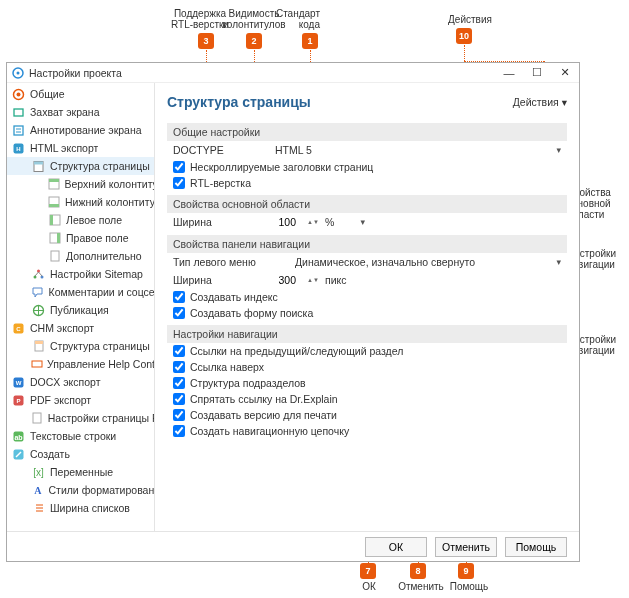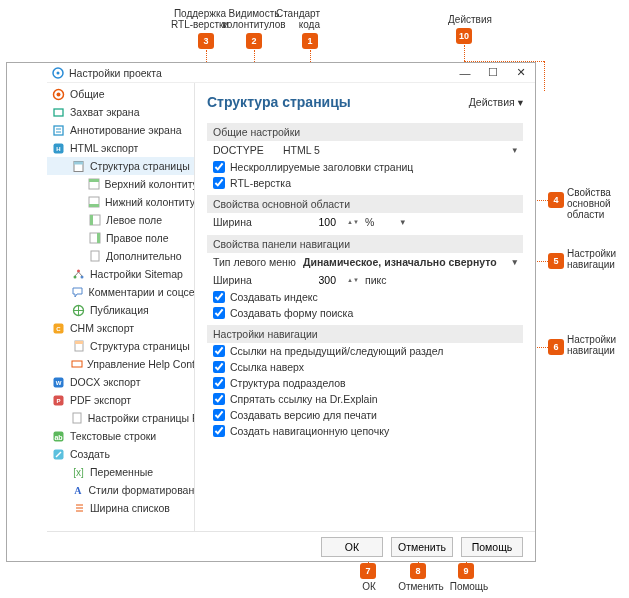--- a/index.html
+++ b/index.html
@@ -1,21 +1,21 @@
 <!DOCTYPE html>
 <html><head>
 <meta charset="utf-8">
 <style>
   * { box-sizing: border-box; margin: 0; padding: 0; }
   body { font-family: "Segoe UI", Tahoma, Arial, sans-serif; font-size: 11px; color: #333; background: #fff; width: 629px; height: 598px; position: relative; }
   .callout-label { position: absolute; font-size: 10px; color: #333; text-align: center; line-height: 11px; pointer-events: none; }
   .callout-badge { position: absolute; width: 16px; height: 16px; background: #e8590c; color: #fff; border-radius: 3px; font-size: 9px; font-weight: bold; display: flex; align-items: center; justify-content: center; }
   .callout-line { position: absolute; border-left: 1px dotted #e8590c; }
   .callout-line-h { position: absolute; border-top: 1px dotted #e8590c; }
-  .app-window { position: absolute; left: 6px; top: 62px; width: 530px; height: 500px; border: 1px solid #aaa; background: #fff; display: flex; flex-direction: column; padding-left: 40px; }
+  .app-window { position: absolute; left: 6px; top: 62px; width: 574px; height: 500px; border: 1px solid #aaa; background: #fff; display: flex; flex-direction: column; }
   .titlebar { height: 20px; display: flex; align-items: center; padding: 0 4px; border-bottom: 1px solid #eee; }
   .titlebar .ico { width: 14px; height: 14px; margin-right: 4px; display:flex; align-items:center; justify-content:center;}
   .titlebar .title { flex: 1; font-size: 10.5px; color: #333; }
   .titlebar .winbtns { display: flex; gap: 8px; }
   .titlebar .winbtn { width: 20px; height: 18px; display:flex; align-items:center; justify-content:center; font-size:11px; color:#333; cursor:pointer;}
   .body { flex: 1; display: flex; overflow: hidden; }
   .sidebar { width: 148px; border-right: 1px solid #e4e4e4; overflow-y: auto; padding-top: 2px; }
   .tree-item { display: flex; align-items: center; height: 18px; padding-left: 4px; cursor: pointer; }
   .tree-item.sub { padding-left: 24px; }
   .tree-item.sub2 { padding-left: 40px; }
@@ -24,21 +24,21 @@
   .tree-item .lbl { font-size: 10.5px; white-space: nowrap; overflow: hidden; }
   .main { flex: 1; display: flex; flex-direction: column; padding: 8px 12px 0 12px; overflow-y: auto; }
   .main-header { display: flex; align-items: center; height: 22px; margin-bottom: 6px; }
   .main-title { font-size: 14px; font-weight: bold; color: #2a6496; flex: 1; }
   .actions-drop { font-size: 10.5px; color: #333; cursor: pointer; display:flex; align-items:center; gap:3px;}
   .section-hdr { background: #ececec; padding: 3px 6px; font-size: 10.5px; color: #444; margin-top: 4px; }
   .field-row { display: flex; align-items: center; padding: 3px 6px; font-size: 10.5px; gap: 8px; }
   .field-label { width: 70px; font-size: 10.5px; }
   .sel-box { display:flex; align-items:center; justify-content:space-between; min-width:40px; border:none; background:transparent; font-size:10.5px; }
   .dd-arrow { color:#555; font-size:9px; margin-left:4px;}
-  .row-flex-full { display:flex; align-items:center; padding:3px 6px; font-size:10.5px;}
+  .row-flex-full { display:flex; align-items:center; padding:3px 6px; font-size:10.5px;gap:32px;}
   .chk-row { display: flex; align-items: center; padding: 2px 6px; font-size: 10.5px; gap: 5px; }
   input[type=checkbox] { width:12px; height:12px; }
   .num-input { width: 48px; text-align: right; border: none; font-size: 10.5px; padding-right:3px; }
   .micro { width:10px; display:flex; flex-direction:column; font-size:6px; line-height:5px; color:#666; }
   .footer { height: 30px; border-top: 1px solid #e4e4e4; display: flex; align-items: center; justify-content: flex-end; padding-right: 12px; gap: 8px; }
   .btn { min-width: 62px; height: 20px; border: 1px solid #bbb; background: #f6f6f6; font-size: 10.5px; cursor: pointer; }
   svg { display:block; }
 </style>
 </head>
 <body>
@@ -374,21 +374,21 @@
         <span class="micro">▲▼</span>
         <span class="sel-box">
             <span>%</span>
             <span class="dd-arrow">▾</span>
           </span>
       </div>
 
       <div class="section-hdr">Свойства панели навигации</div>
       <div class="row-flex-full">
         <span style="width:90px;">Тип левого меню</span>
-        <span class="sel-box" style="flex:1;font-weight:bold;">
+        <span class="sel-box" style="flex:1;">
             <span>Динамическое, изначально свернуто</span>
             <span class="dd-arrow">▾</span>
           </span>
       </div>
       <div class="field-row">
         <span class="field-label">Ширина</span>
         <input class="num-input" value="300" style="">
         <span class="micro">▲▼</span>
         <span>пикс</span>
       </div>

